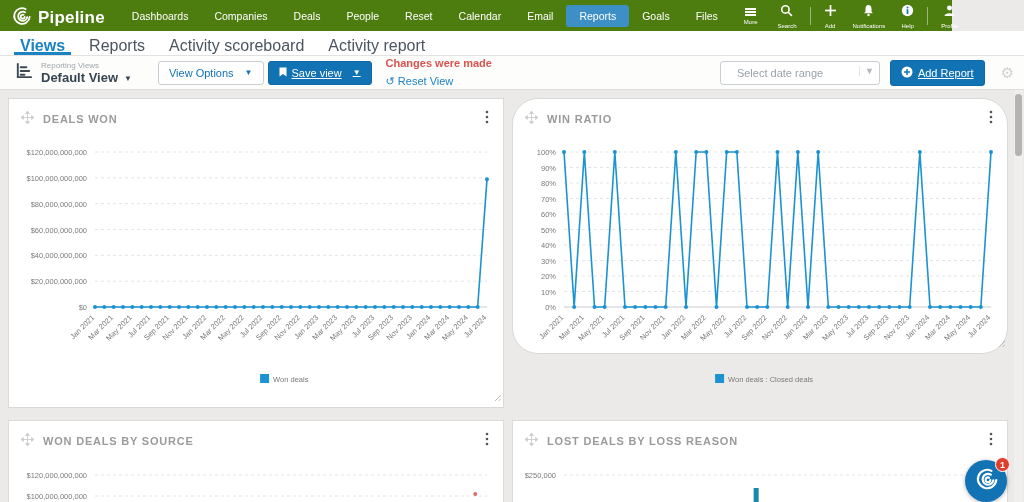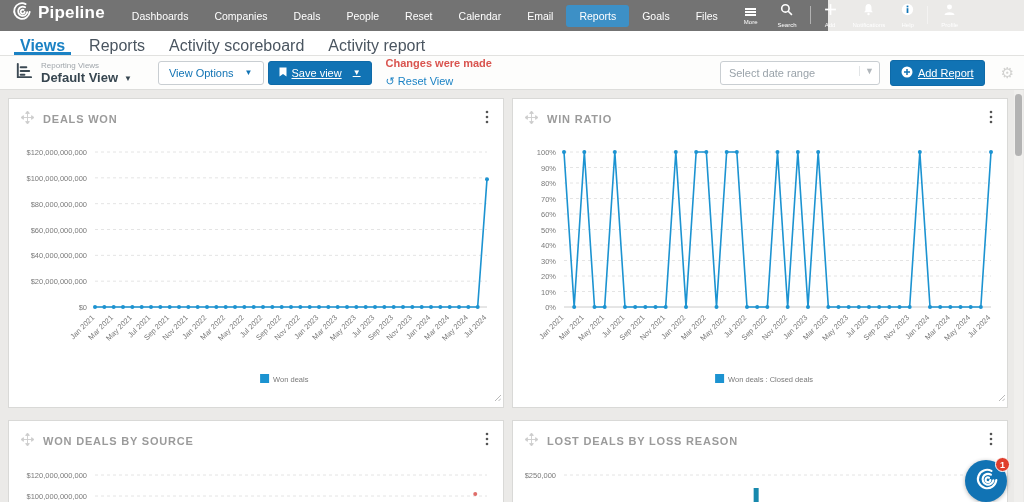--- a/index.html
+++ b/index.html
@@ -1,21 +1,21 @@
 <!DOCTYPE html>
 <html><head>
 <meta charset="utf-8">
 <style>
   * { box-sizing: border-box; margin: 0; padding: 0; }
   body { font-family: "Liberation Sans", sans-serif; background:#888; }
   #app { position:relative; width:1024px; height:502px; overflow:hidden; background:#ebeae8; }
 
   
-  .navbar { position:absolute; top:0; left:0; width:828px; height:31px;
-    background:#737373; display:flex; align-items:flex-start; color:#fff; }
+  .navbar { position:absolute; top:0; left:0; width:952px; height:31px;
+    background:#4d7c0f; display:flex; align-items:flex-end; color:#fff; }
   .brand { display:flex; align-items:center; gap:6px; padding:0 14px 0 10px; cursor:pointer; }
   .brand-text { font-size:17px; font-weight:bold; letter-spacing:.2px; }
   .nav-items { display:flex; align-items:center; height:100%; }
   .nav-item { font-size:10.5px; color:#fff; padding:5px 13px; border-radius:3px; cursor:pointer;
     white-space:nowrap; text-decoration:none; }
   .nav-item.active { background:#3d90c6; }
   .nav-item.more { display:flex; flex-direction:column; align-items:center; gap:1px; padding:3px 13px; }
   .burger i { display:block; width:11px; height:1.6px; background:#fff; margin:1.6px 0; }
   .tiny { font-size:6px; line-height:6px; color:#fff; }
   .nav-right { margin-left:auto; display:flex; align-items:center; gap:2px; padding-right:12px; }
@@ -39,32 +39,32 @@
   .caret { font-size:8px; vertical-align:1px; margin-left:6px; }
   .btn { font-size:11px; border-radius:3px; padding:5px 10px; cursor:pointer; white-space:nowrap;
     display:inline-flex; align-items:center; gap:5px; border:1px solid transparent; }
   .btn.outline { background:#fff; border-color:#c9ced2; color:#1173b4; margin-right:4px; }
   .btn.primary { background:#1173b4; color:#fff; border-color:#0e6aa8;text-decoration:underline; }
   .changes { margin-left:14px; display:flex; flex-direction:column; gap:6px; }
   .changes-text { font-size:11px; color:#d9544f; font-weight:bold; }
   .reset-link { font-size:11px; color:#1b82c4; cursor:pointer; }
   .toolbar-right { margin-left:auto; display:flex; align-items:center; gap:10px; }
   .date-input { width:160px; height:24px; border:1px solid #c9ced2; border-radius:3px; font-size:11px;
-    padding:0 22px 0 8px; color:#374650; font-family:"Liberation Sans",sans-serif; background:#fff; }
+    padding:0 22px 0 16px; color:#374650; font-family:"Liberation Sans",sans-serif; background:#fff; }
   .date-input::placeholder { color:#9aa3aa; }
   .date-wrap { position:relative; }
   .date-caret { position:absolute; right:6px; top:5px; font-size:9px; color:#b0b6bb;
     border-left:1px solid #e2e5e7; padding-left:5px; }
   .gear-sliver { font-size:15px; color:#c8c8c6; margin-left:6px; cursor:pointer; opacity:.8; }
 
   
   .content { position:absolute; top:90px; left:0; width:1024px; height:412px; background:#ebeae8; overflow:hidden; }
   .panel { position:absolute; background:#fff; border:1px solid #d9d9d7; width:496px; }
   #p1 { left:8px;  top:8px;  height:310px; }
-  #p2 { left:512px; top:8px; height:310px; }
+  #p2 { left:512px; top:8px; height:256px;border-radius:26px; }
   #p3 { left:8px;  top:330px; height:190px; }
   #p4 { left:512px; top:330px; height:190px; }
   .panel-head { display:flex; align-items:center; gap:9px; padding:11px 12px 4px 12px; }
   .panel-title { font-size:11px; font-weight:bold; letter-spacing:.8px; color:#9b9b9b; }
   .kebab { margin-left:auto; cursor:pointer; padding:0 2px; }
   .move-handle { cursor:move; }
   .chart { display:block; margin-left:6px; pointer-events:none; }
   .chart text { font-size:7.5px; fill:#7a7a7a; }
   .resize-handle { position:absolute; right:2px; bottom:2px; cursor:nwse-resize; }
 

